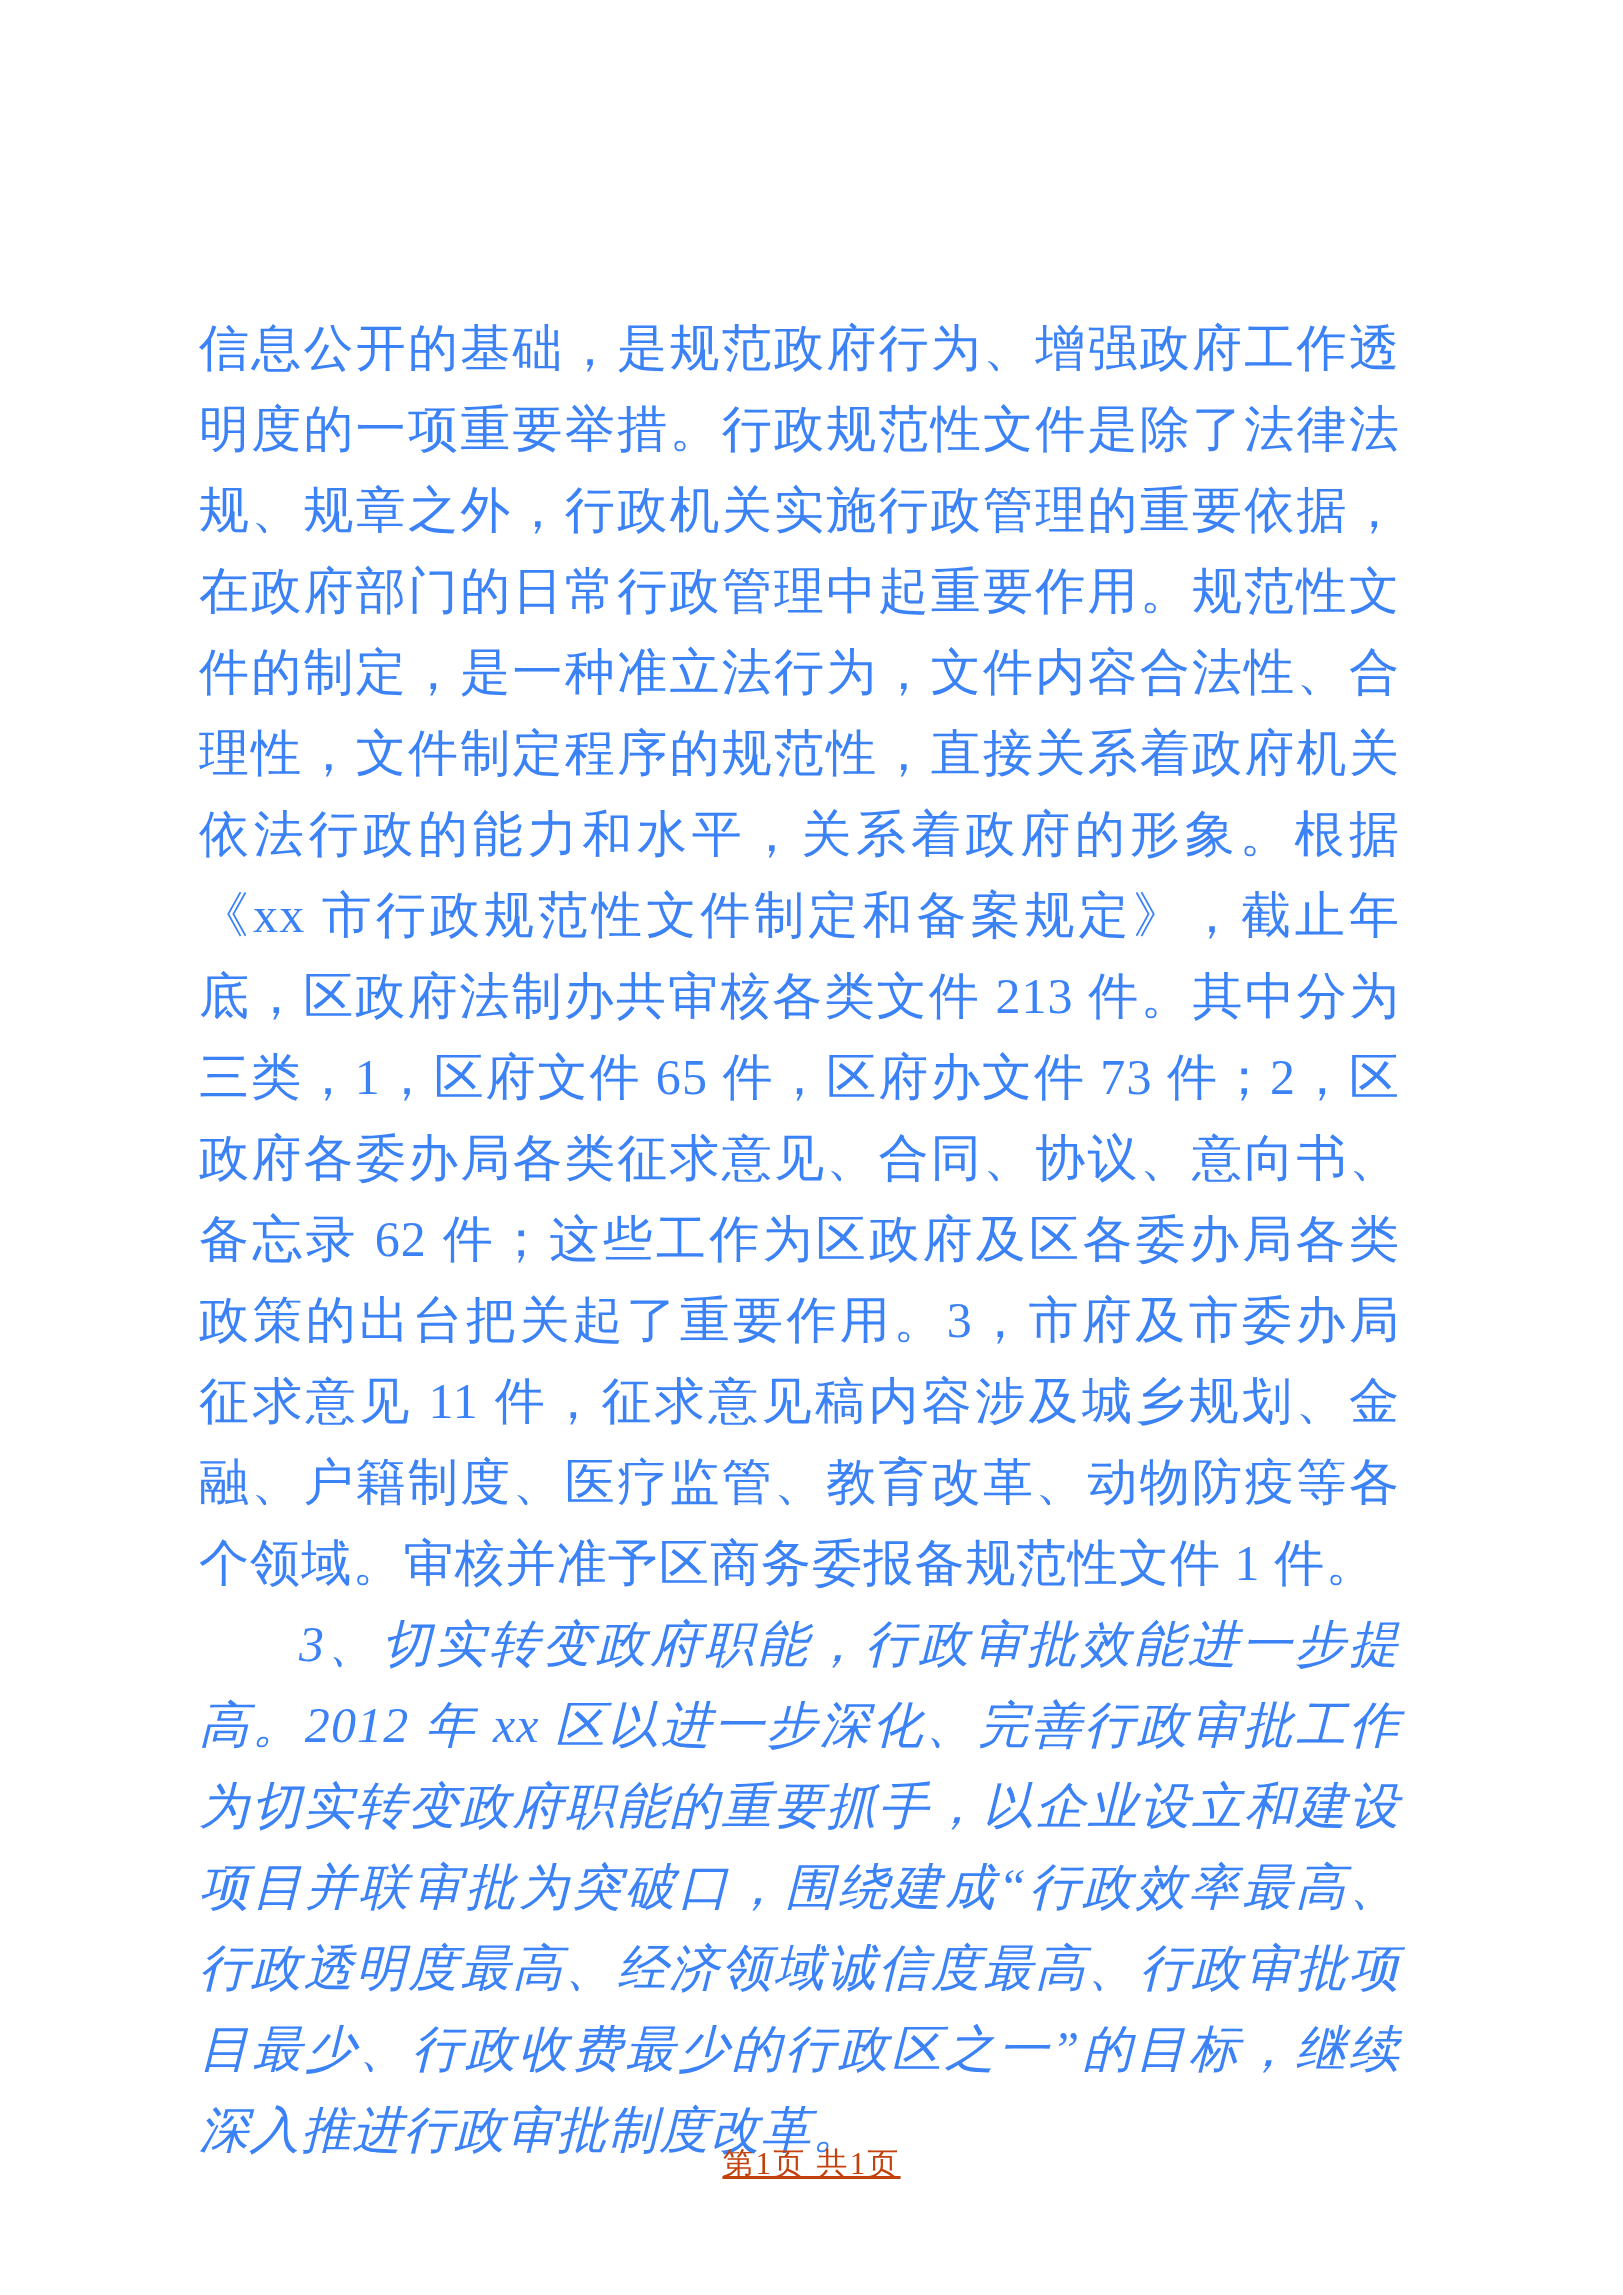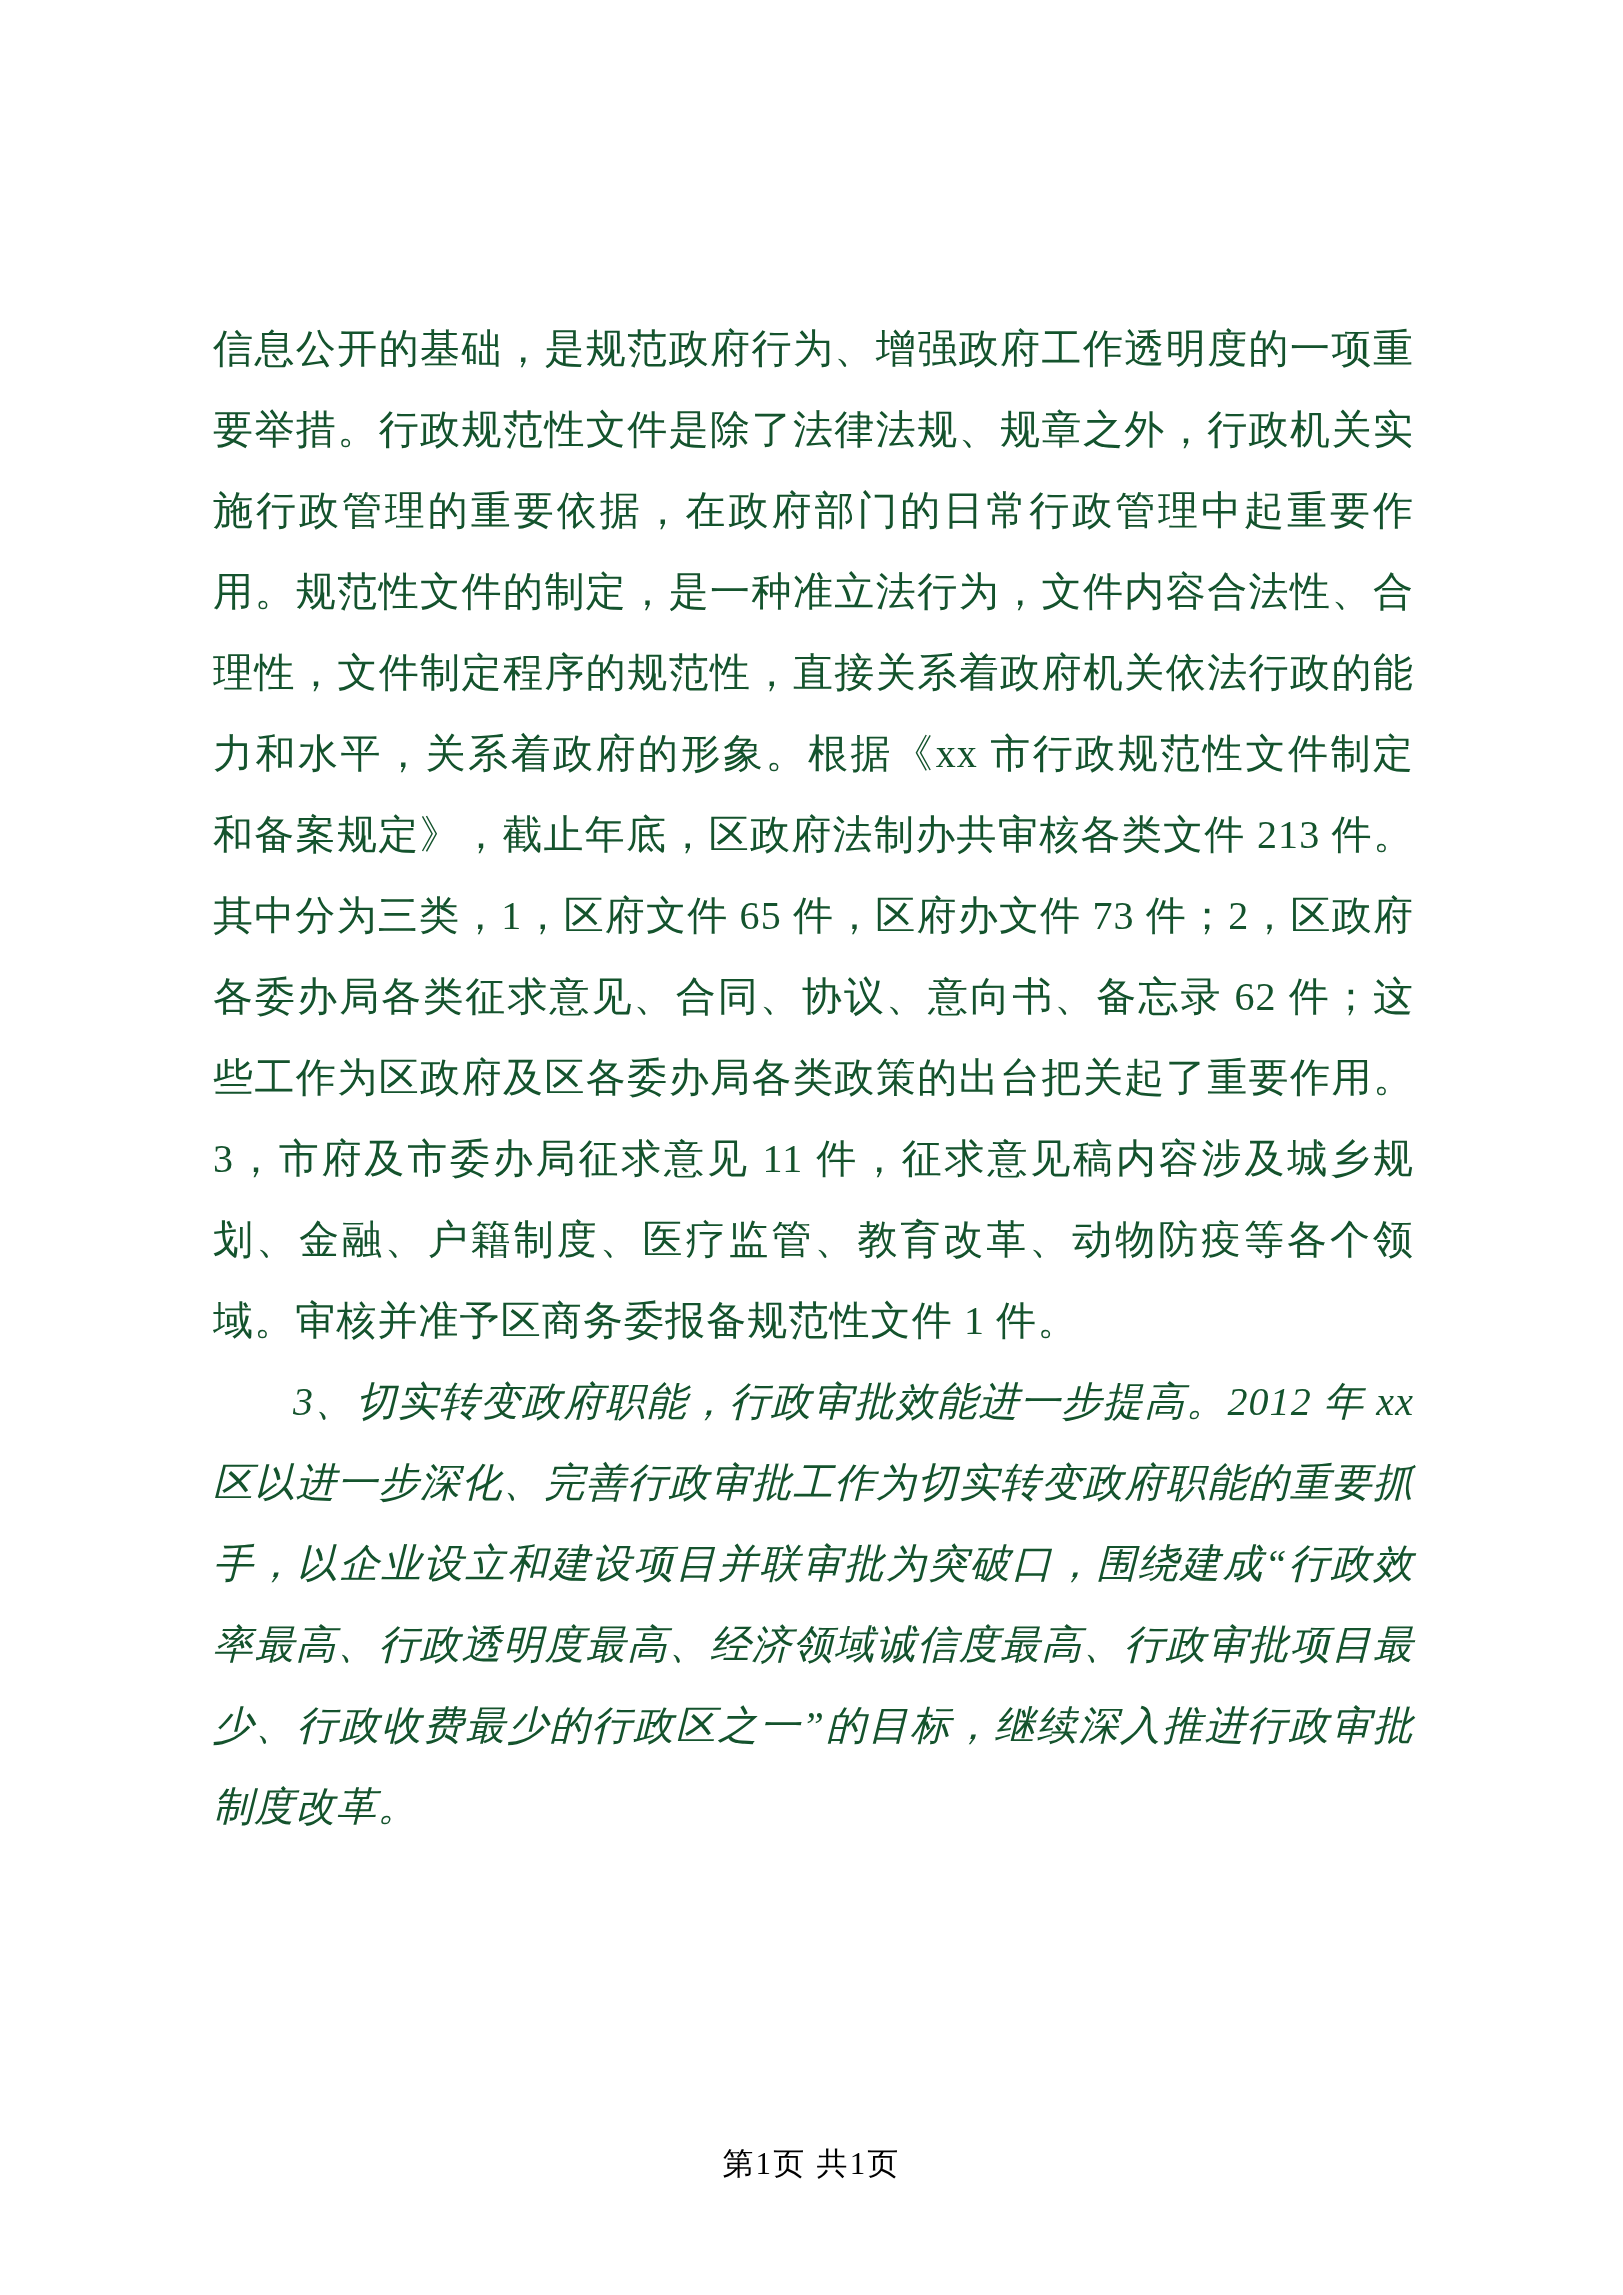--- a/index.html
+++ b/index.html
@@ -13,47 +13,48 @@
     }
     .page {
       position: relative;
       width: 1623px;
       height: 2295px;
       background: #ffffff;
       overflow: hidden;
     }
     .content {
       position: absolute;
-      left: 213px;
+      left: 199px;
       top: 308px;
       width: 1201px;
-      font-size: 40px;
+      font-size: 50px;
       line-height: 81px;
       letter-spacing: 1.1px;
       text-align: justify;
-      color: #14532d;
+      color: #3b82f6;
     }
     .content p {
       margin: 0;
       padding: 0;
     }
     .content p.indent {
       text-indent: 2em;
       font-style: italic;
     }
     .footer {
       position: absolute;
       left: 0;
       right: 0;
       top: 2144px;
       text-align: center;
       font-size: 31px;
       line-height: 39px;
       letter-spacing: 2.2px;
-      color: #000000;
+      color: #c2410c;
+      text-decoration: underline;
     }
   </style>
 </head>
 <body>
 
 <div class="page">
 
   <div class="content">
     <p>信息公开的基础，是规范政府行为、增强政府工作透明度的一项重要举措。行政规范性文件是除了法律法规、规章之外，行政机关实施行政管理的重要依据，在政府部门的日常行政管理中起重要作用。规范性文件的制定，是一种准立法行为，文件内容合法性、合理性，文件制定程序的规范性，直接关系着政府机关依法行政的能力和水平，关系着政府的形象。根据《xx 市行政规范性文件制定和备案规定》，截止年底，区政府法制办共审核各类文件 213 件。其中分为三类，1，区府文件 65 件，区府办文件 73 件；2，区政府各委办局各类征求意见、合同、协议、意向书、备忘录 62 件；这些工作为区政府及区各委办局各类政策的出台把关起了重要作用。3，市府及市委办局征求意见 11 件，征求意见稿内容涉及城乡规划、金融、户籍制度、医疗监管、教育改革、动物防疫等各个领域。审核并准予区商务委报备规范性文件 1 件。</p>
     <p class="indent">3、切实转变政府职能，行政审批效能进一步提高。2012 年 xx 区以进一步深化、完善行政审批工作为切实转变政府职能的重要抓手，以企业设立和建设项目并联审批为突破口，围绕建成“行政效率最高、行政透明度最高、经济领域诚信度最高、行政审批项目最少、行政收费最少的行政区之一”的目标，继续深入推进行政审批制度改革。</p>

